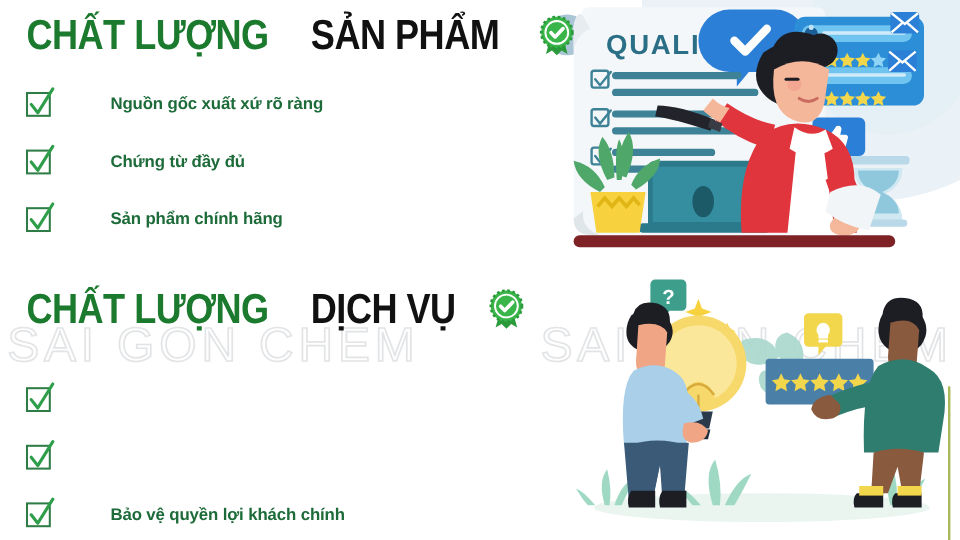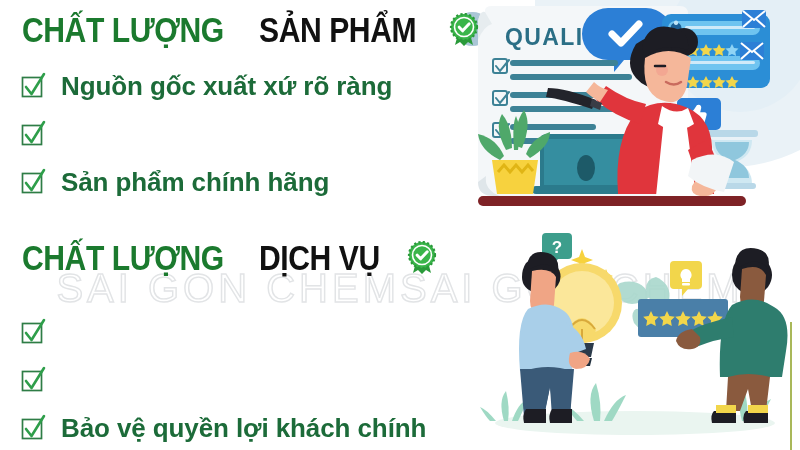--- a/index.html
+++ b/index.html
@@ -16,21 +16,21 @@
     overflow: hidden;
   }
 
   
   .watermark-layer {
     position: absolute;
     left: 0; top: 262px;
     width: 800px; height: 52px;
     display: flex;
     align-items: center;
-    justify-content: center;
+    justify-content: space-between;
     padding: 0 6px;
     pointer-events: none;
     z-index: 1;
   }
   .watermark-text {
     font-size: 40px;
     font-weight: 400;
     letter-spacing: 4px;
     color: transparent;
     -webkit-text-stroke: 1.4px #e2e4e6;
@@ -72,22 +72,22 @@
   #list-1 { top: 62px; }
   #list-2 { top: 308px; }
 
   .list-item {
     display: flex;
     align-items: center;
     height: 48px;
   }
   .check-box-icon { flex: 0 0 auto; display: block; }
   .item-label {
-    margin-left: 13px;
-    font-size: 26px;
+    margin-left: 44px;
+    font-size: 14px;
     font-weight: 700;
     color: #1c6b39;
     letter-spacing: -0.1px;
     white-space: nowrap;
     font-family: "Liberation Sans", sans-serif;
   }
 
   
   .illus { position: absolute; z-index: 2; }
   #illus-top { left: 440px; top: 0; width: 360px; height: 222px; }
@@ -365,20 +365,21 @@
           <rect x="4.5" y="6.5" width="19" height="19" fill="none" stroke="#2e7d46" stroke-width="1.7"></rect>
           <path d="M8 16 l5.5 7 L26 3" stroke="#2e9e4a" stroke-width="2.6" fill="none" stroke-linecap="round" stroke-linejoin="round"></path>
         </svg>
         <span class="item-label">Nguồn gốc xuất xứ rõ ràng</span>
       </div>
       <div class="list-item">
         <svg class="check-box-icon" width="30" height="30" viewBox="0 0 30 30">
           <rect x="4.5" y="6.5" width="19" height="19" fill="none" stroke="#2e7d46" stroke-width="1.7"></rect>
           <path d="M8 16 l5.5 7 L26 3" stroke="#2e9e4a" stroke-width="2.6" fill="none" stroke-linecap="round" stroke-linejoin="round"></path>
         </svg>
+        <span class="item-label">Chứng từ đầy đủ</span>
       </div>
       <div class="list-item">
         <svg class="check-box-icon" width="30" height="30" viewBox="0 0 30 30">
           <rect x="4.5" y="6.5" width="19" height="19" fill="none" stroke="#2e7d46" stroke-width="1.7"></rect>
           <path d="M8 16 l5.5 7 L26 3" stroke="#2e9e4a" stroke-width="2.6" fill="none" stroke-linecap="round" stroke-linejoin="round"></path>
         </svg>
         <span class="item-label">Sản phẩm chính hãng</span>
       </div>
     </div>
 

